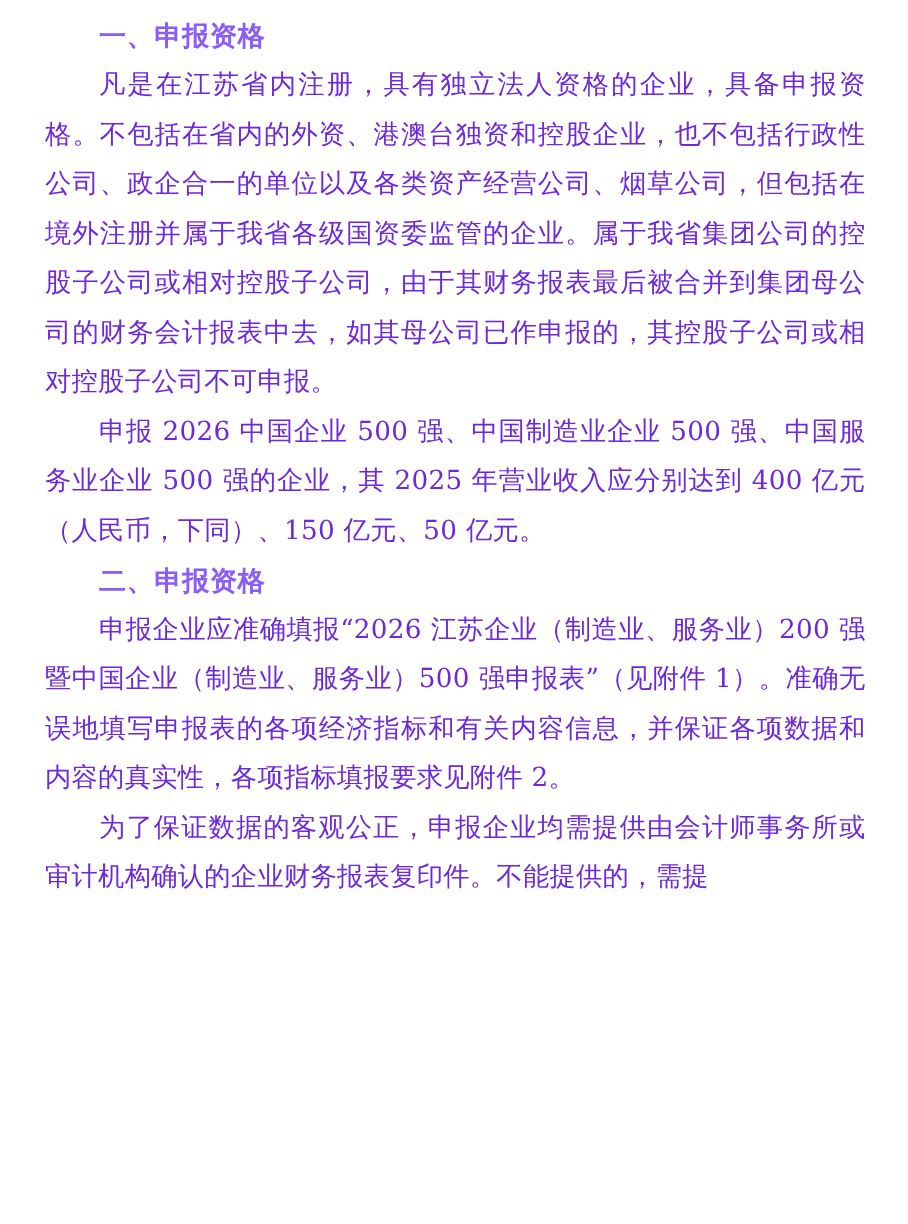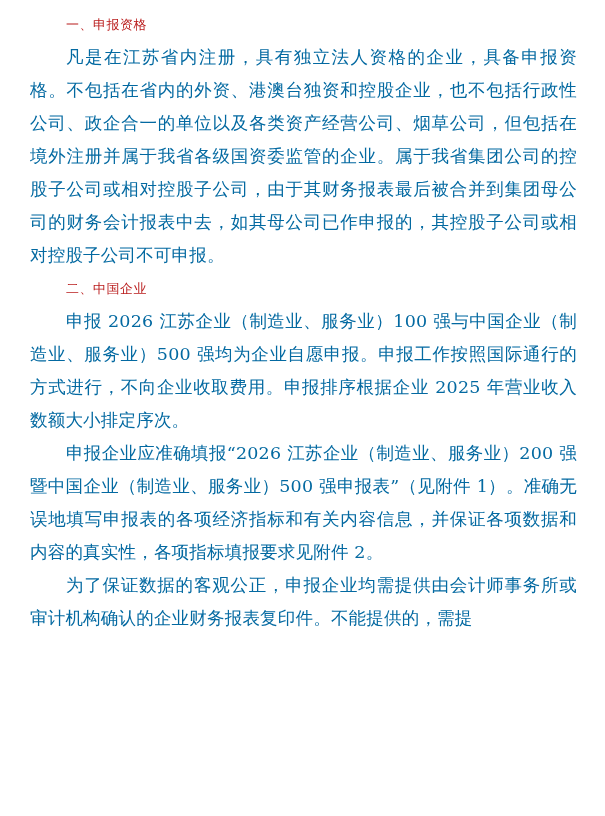--- a/index.html
+++ b/index.html
@@ -15,54 +15,54 @@
     overflow: hidden;
   }
   .page {
     box-sizing: border-box;
     width: 605px;
     height: 816px;
     padding: 8px 28px 0 30px;
   }
   .heading {
     font-family: "DejaVu Sans", "Liberation Sans", sans-serif;
-    font-weight: normal;
-    font-size: 13px;
+    font-weight: bold;
+    font-size: 18px;
     line-height: 33px;
     letter-spacing: 0.5px;
     text-indent: 36px;
     margin: 0;
-    color: #b91c1c;
+    color: #8b5cf6;
   }
   .para {
     font-size: 17.5px;
     line-height: 33px;
     text-indent: 36px;
     margin: 0;
     text-align: justify;
     text-justify: inter-ideograph;
     letter-spacing: 0.2px;
-    color: #0369a1;
+    color: #6d28d9;
   }
   .para.last {
     text-align: justify;
   }
 </style>
 </head>
 <body>
 
 <div class="page">
 
   <h2 class="heading">一、申报资格</h2>
 
   <p class="para">凡是在江苏省内注册，具有独立法人资格的企业，具备申报资格。不包括在省内的外资、港澳台独资和控股企业，也不包括行政性公司、政企合一的单位以及各类资产经营公司、烟草公司，但包括在境外注册并属于我省各级国资委监管的企业。属于我省集团公司的控股子公司或相对控股子公司，由于其财务报表最后被合并到集团母公司的财务会计报表中去，如其母公司已作申报的，其控股子公司或相对控股子公司不可申报。</p>
 
 
+  <p class="para">申报 2026 中国企业 500 强、中国制造业企业 500 强、中国服务业企业 500 强的企业，其 2025 年营业收入应分别达到 400 亿元（人民币，下同）、150 亿元、50 亿元。</p>
 
-  <h2 class="heading">二、中国企业</h2>
+  <h2 class="heading">二、申报资格</h2>
 
-  <p class="para">申报 2026 江苏企业（制造业、服务业）100 强与中国企业（制造业、服务业）500 强均为企业自愿申报。申报工作按照国际通行的方式进行，不向企业收取费用。申报排序根据企业 2025 年营业收入数额大小排定序次。</p>
 
   <p class="para">申报企业应准确填报“2026 江苏企业（制造业、服务业）200 强暨中国企业（制造业、服务业）500 强申报表”（见附件 1）。准确无误地填写申报表的各项经济指标和有关内容信息，并保证各项数据和内容的真实性，各项指标填报要求见附件 2。</p>
 
   <p class="para last">为了保证数据的客观公正，申报企业均需提供由会计师事务所或审计机构确认的企业财务报表复印件。不能提供的，需提</p>
 
 </div>
 
 </body></html>

